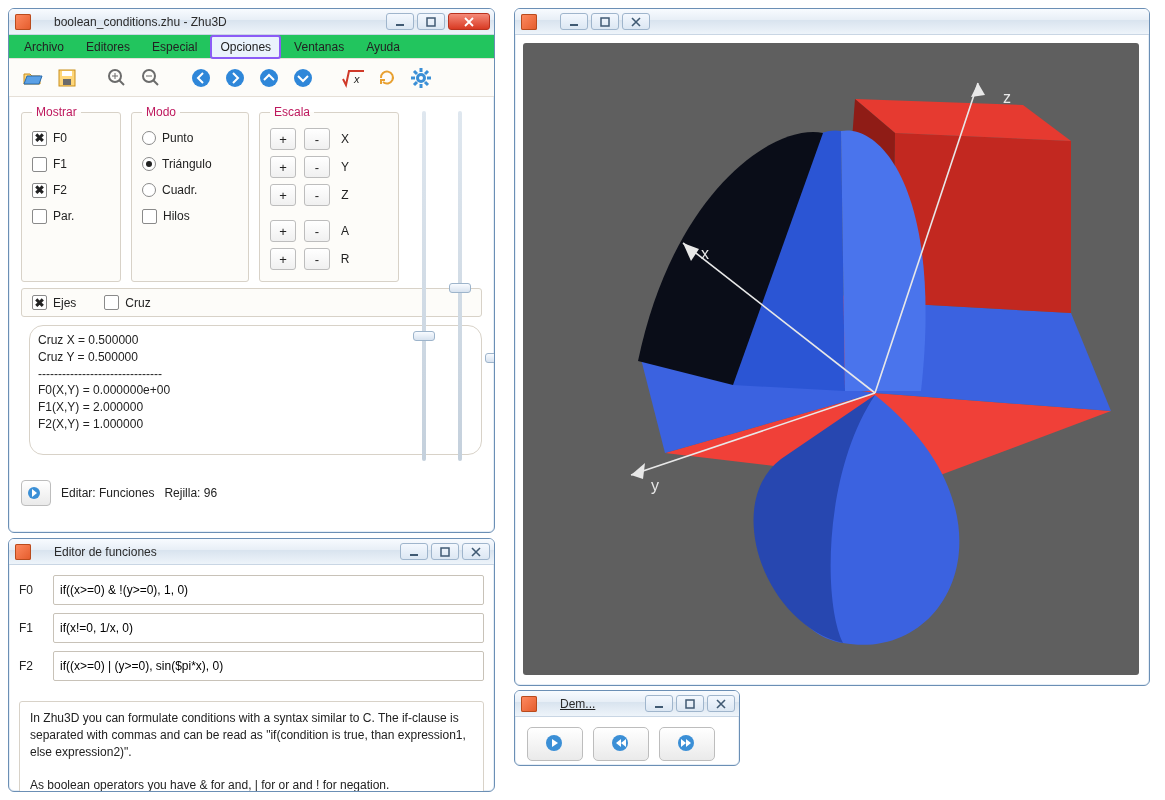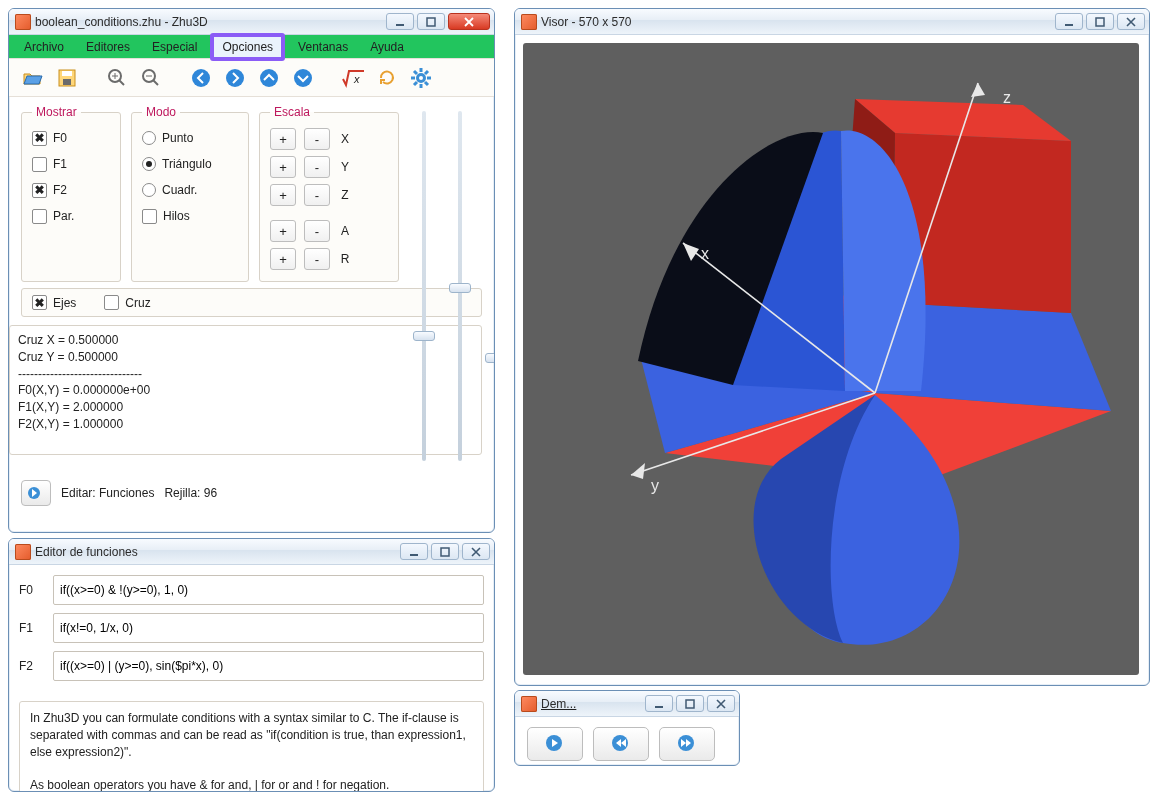--- a/index.html
+++ b/index.html
@@ -23,21 +23,21 @@
     box-shadow: 0 0 0 1px #e6eef6 inset;
     overflow: hidden;
   }
   .titlebar {
     height: 26px;
     background: linear-gradient(#f8fbff, #e7eef6 45%, #d9e4ef 46%, #eef4fa);
     border-bottom: 1px solid #c9d6e4;
     display: flex;
     align-items: center;
     padding: 0 4px 0 6px;
-    gap: 4px;
+    gap: 23px;
   }
   .titlebar .appicon {
     width: 16px; height: 16px; border-radius: 2px;
     background: linear-gradient(135deg,#ff8c62,#e35a2a);
     box-shadow: inset 0 0 0 1px #b84b1d;
   }
   .titlebar .title { flex: 1; font-size: 12px; color: #2b2b2b; }
   .winbtns { display:flex; gap:3px; }
   .winbtn {
     width: 28px; height: 17px;
@@ -59,21 +59,21 @@
   #main-win .menubar {
     height:24px; padding:0 6px;
     display:flex; align-items:center; gap:4px;
     border-bottom:1px solid #e6e0d8;
     background:#22c55e;
   }
   .menubar .mi {
     padding:3px 8px; border-radius:3px; cursor:default;
     border:1px solid transparent;
   }
-  .menubar .mi.active { border:4px solid #8b5cf6; background:#eaf3fc; }
+  .menubar .mi.active { border:2px solid #8b5cf6; background:#eaf3fc; }
 
   .toolbar {
     height:38px;
     display:flex; align-items:center; gap:6px;
     padding:4px 10px;
     border-bottom:1px solid #e6e0d8;
     background:#fdfcf9;
   }
   .tbtn {
     width:28px; height:28px; border-radius:4px;
@@ -123,22 +123,22 @@
   .scalerow .lbl { width:14px; text-align:center; }
 
   .row2 {
     margin:2px 12px 0 12px;
     border:1px solid #d8d2c8; border-radius:3px;
     padding:6px 10px; background:#fdfcf9;
     display:flex; align-items:center; gap:28px;
   }
 
   .output {
-    margin:8px 12px 0 0;
-    border:1px solid #d8d2c8; border-radius:3px;
+    margin:8px 12px 0 20px;
+    border:1px solid #d8d2c8; border-radius:14px;
     background:#fff; padding:6px 8px;
     height:130px;
     font-size:12px; line-height:1.4;
     white-space:pre-line;
   }
 
   .statusbar {
     position:absolute; left:4px; right:4px; bottom:22px; height:34px;
     display:flex; align-items:center; gap:10px;
     padding:0 8px;
@@ -507,21 +507,20 @@
       <input class="fninput" value="if((x&gt;=0) | (y&gt;=0), sin($pi*x), 0)" style="">
       </div>
     <div class="helpbox" style="white-space: pre-line;">In Zhu3D you can formulate conditions with a syntax similar to C. The if-clause is separated with commas and can be read as "if(condition is true, than expression1, else expression2)".
 
 As boolean operators you have &amp; for and, | for or and ! for negation.</div>
   </div>
 
   <div class="win" id="visor-win">
     <div class="titlebar">
       <div class="appicon"></div>
-      <div class="title">Visor - 570 x 570</div>
       <div class="winbtns">
         <div class="winbtn">
             <svg width="10" height="10">
               <rect x="1" y="7" width="8" height="2" fill="#405a73"></rect>
             </svg>
           </div>
         <div class="winbtn">
             <svg width="10" height="10">
               <rect x="1" y="1" width="8" height="8" fill="none" stroke="#405a73" stroke-width="1.5"></rect>
             </svg>

